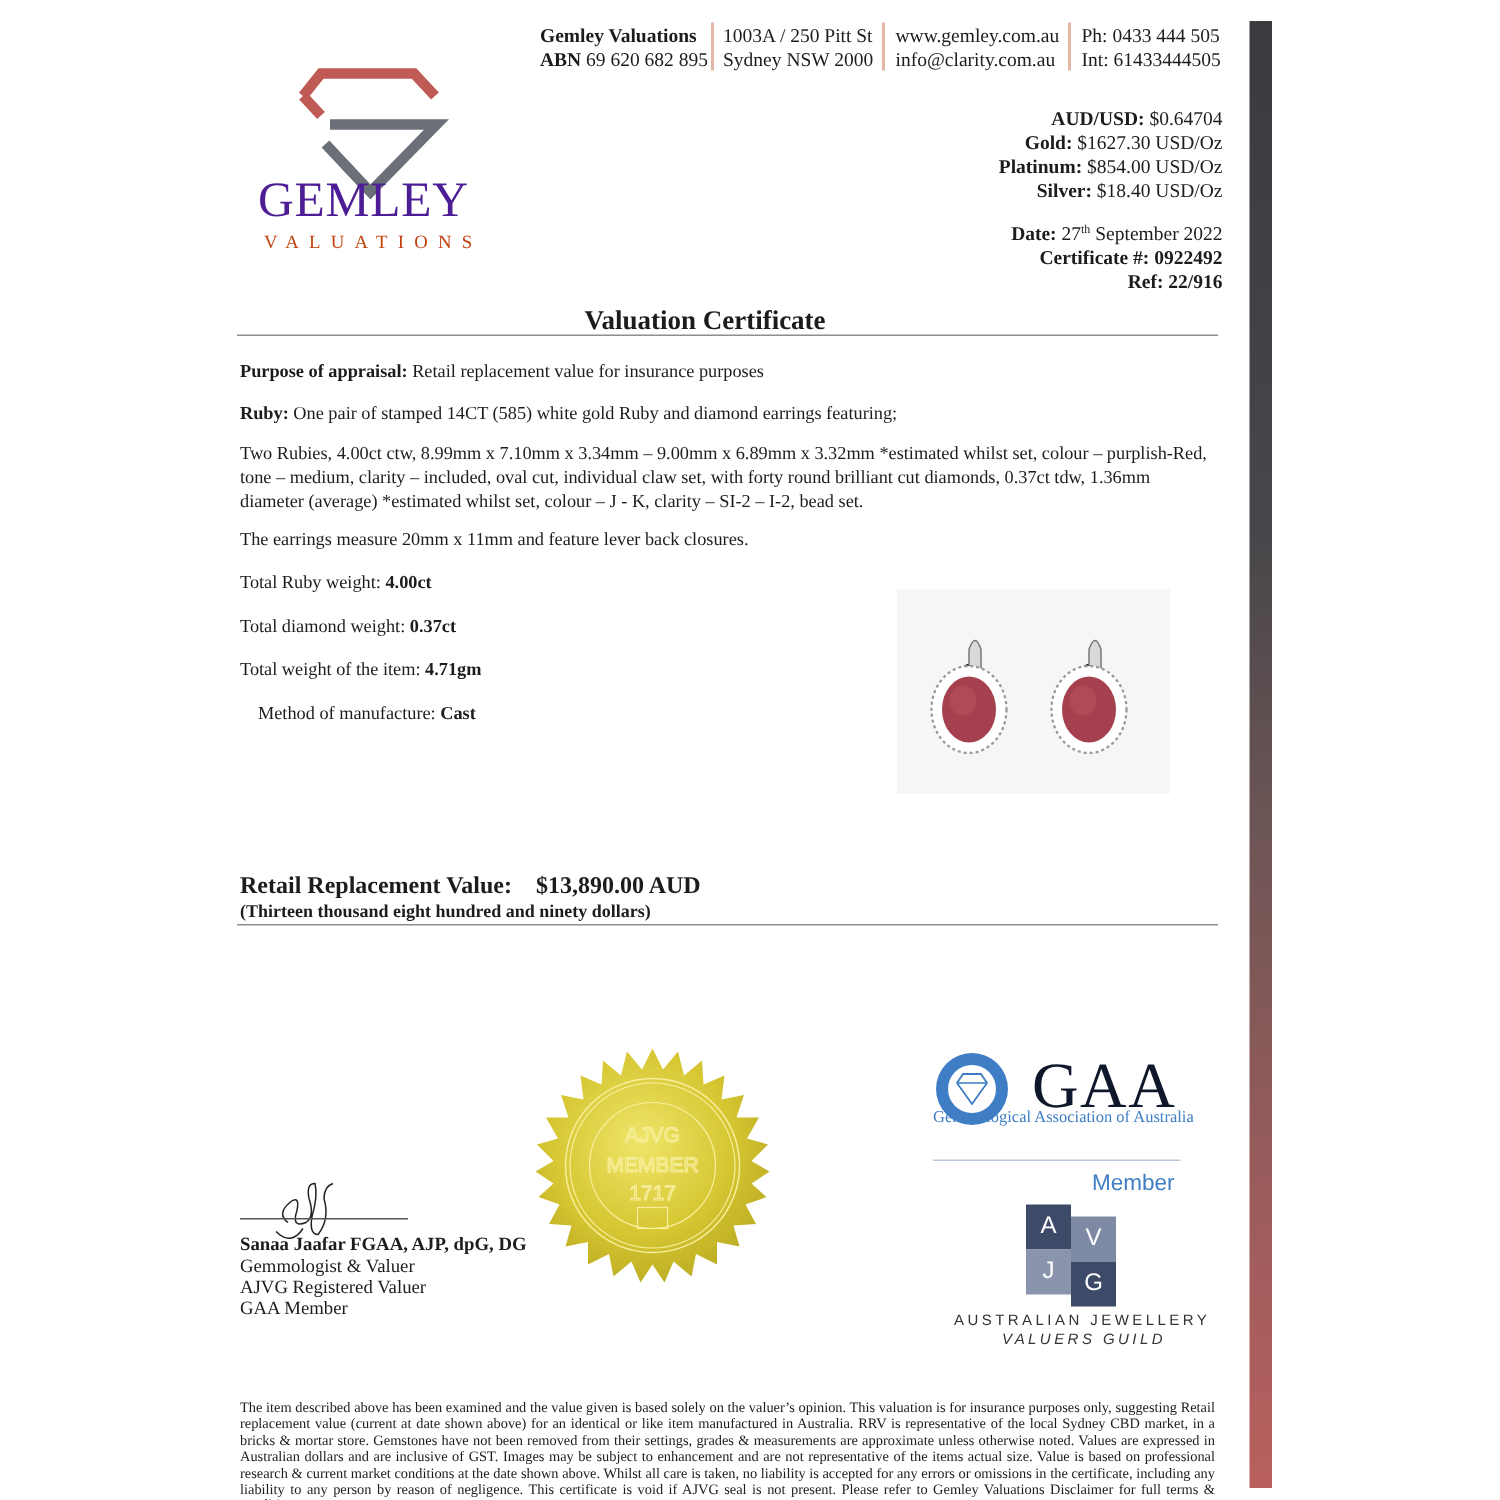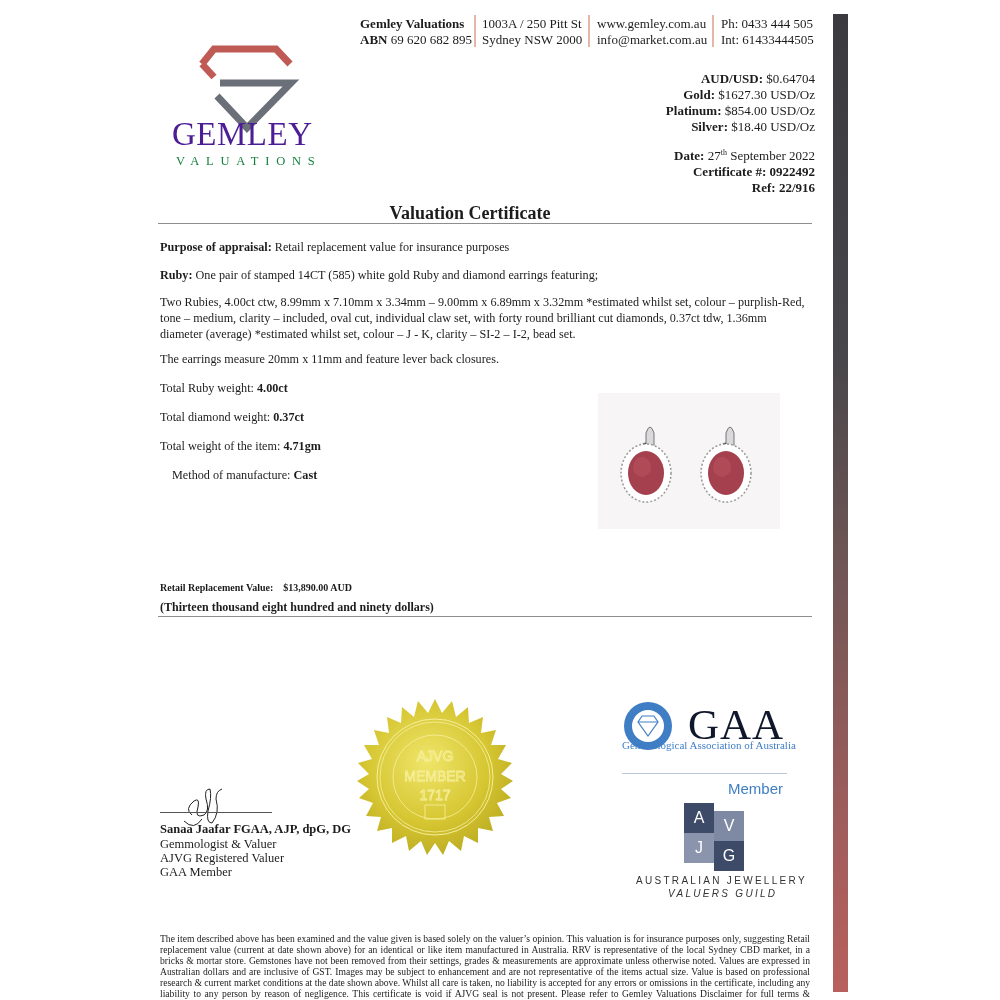--- a/index.html
+++ b/index.html
@@ -4,21 +4,21 @@
 <style>
   html, body { margin:0; padding:0; background:#ffffff; }
   body { width:1000px; height:1000px; position:relative; overflow:hidden;
          font-family:"Liberation Serif", "DejaVu Serif", serif; color:#1c1c1c; }
   .abs { position:absolute; }
   b, .bold { font-weight:bold; }
 
   
   #logo { left:170px; top:28px; width:170px; height:150px; }
   #logo-word { left:172px; top:116px; font-size:33px; color:#4c1d95; letter-spacing:0.5px; font-family:"Liberation Serif", serif; }
-  #logo-sub { left:176px; top:154px; font-size:12.5px; color:#15803d; letter-spacing:6.8px; font-family:"Liberation Serif", serif; }
+  #logo-sub { left:176px; top:154px; font-size:12.5px; color:#c2410c; letter-spacing:6.8px; font-family:"Liberation Serif", serif; }
 
   
   .hcol { top:16px; font-size:13px; line-height:16px; white-space:nowrap; }
   .vsep { width:2px; background:#e3b7a8; top:15px; height:32px; }
 
   
   .rinfo { right:185px; text-align:right; font-size:13px; line-height:16px; white-space:nowrap; }
 
   
   #sidebar { left:833px; top:14px; width:15px; height:978px;
@@ -27,21 +27,21 @@
   .hr { left:158px; width:654px; height:1px; background:#8e8e8e; }
 
   #title { left:158px; width:624px; top:203px; text-align:center; font-size:18px; font-weight:bold; }
 
   .para { left:160px; width:650px; font-size:12.2px; line-height:16px; }
   .line { left:160px; font-size:12.2px; white-space:nowrap; }
 
   
   #photo { left:598px; top:393px; width:182px; height:136px; background:#f6f4f5; }
 
-  #rrv-label { left:160px; top:582px; font-size:10px; font-weight:bold; white-space:nowrap; }
+  #rrv-label { left:160px; top:582px; font-size:16px; font-weight:bold; white-space:nowrap; }
   #rrv-words { left:160px; top:600px; font-size:12px; font-weight:bold; white-space:nowrap; }
 
   
   #seal { left:355px; top:697px; width:160px; height:170px; }
 
   
   #gaa { left:622px; top:700px; }
   #gaa-text { left:688px; top:700px; font-size:43px; color:#0f172a; font-family:"Liberation Serif", serif; letter-spacing:1px; }
   #gaa-full { left:622px; top:739px; font-size:11px; color:#3f7ec4; white-space:nowrap; }
   #gaa-line { left:622px; top:773px; width:165px; height:1px; background:#bcc8d8; }
@@ -75,21 +75,21 @@
   <div><span class="bold">ABN</span> <span>69 620 682 895</span></div>
 </div>
 <div class="abs vsep" style="left:474px;"></div>
 <div class="abs hcol" style="left:482px;">
   <div>1003A / 250 Pitt St</div>
   <div>Sydney NSW 2000</div>
 </div>
 <div class="abs vsep" style="left:588px;"></div>
 <div class="abs hcol" style="left:597px;">
   <div>www.gemley.com.au</div>
-  <div>info@market.com.au</div>
+  <div>info@clarity.com.au</div>
 </div>
 <div class="abs vsep" style="left:712px;"></div>
 <div class="abs hcol" style="left:721px;">
   <div>Ph: 0433 444 505</div>
   <div>Int: 61433444505</div>
 </div>
 
 <div class="abs rinfo" style="top:71px;">
   <div><span class="bold">AUD/USD:</span> <span>$0.64704</span></div>
   <div><span class="bold">Gold:</span> <span>$1627.30 USD/Oz</span></div>

